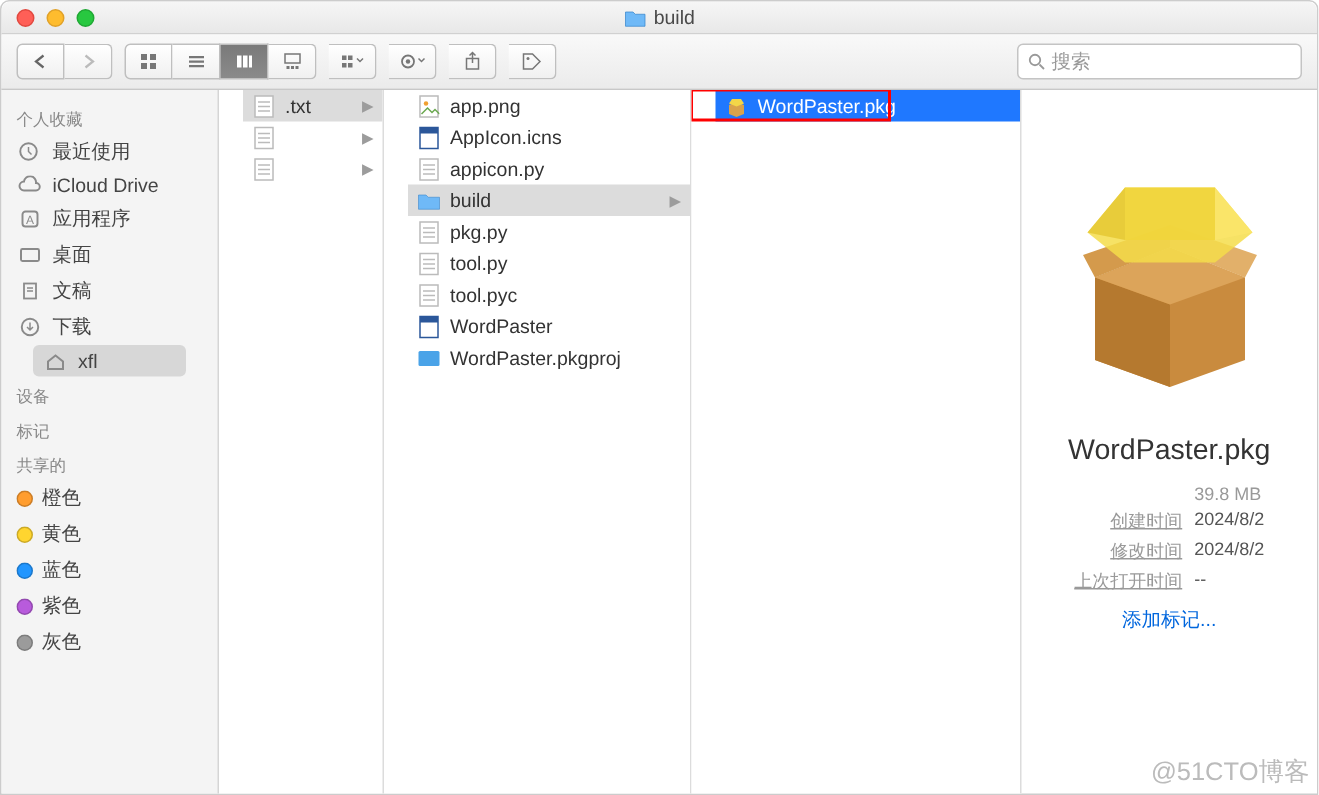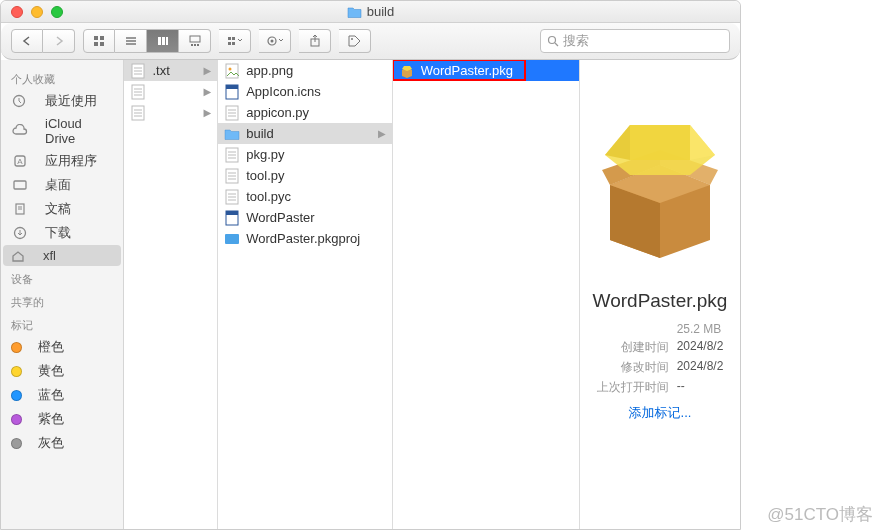--- a/index.html
+++ b/index.html
@@ -1,63 +1,63 @@
 <!DOCTYPE html>
 <html><head>
 <meta charset="utf-8">
 <style>
 * { margin: 0; padding: 0; box-sizing: border-box; font-family: -apple-system, "Helvetica Neue", Arial, sans-serif; }
 body { background: #fff; width: 879px; height: 530px; overflow: hidden; position: relative; }
 
-.window { width: 741px; height: 530px; border: 1px solid #ccc; border-radius: 6px 6px 0 0; background: #fff; }
+.window { width: 879px; height: 530px; border: 1px solid #ccc; border-radius: 6px 6px 0 0; background: #fff; }
 
 .titlebar { height: 22px; background: linear-gradient(#f6f6f6,#e8e8e8); border-bottom: 1px solid #d1d1d1; display: flex; align-items: center; position: relative; border-radius: 6px 6px 0 0; }
 .traffic { display: flex; gap: 8px; padding-left: 10px; }
 .traffic span { width: 12px; height: 12px; border-radius: 50%; display: block; }
 .red { background: #ff5f57; border: 1px solid #e1483f; }
 .yellow { background: #febc2e; border: 1px solid #e0a128; }
 .green { background: #28c840; border: 1px solid #1fa833; }
 .title-center { position: absolute; left: 0; right: 0; text-align: center; font-size: 13px; color: #4a4a4a; display: flex; justify-content: center; align-items: center; gap: 5px; pointer-events: none; }
 
-.toolbar { height: 37px; background: linear-gradient(#f9f9f9,#ebebeb); border-bottom: 1px solid #c8c8c8; display: flex; align-items: center; padding: 0 10px; gap: 8px; border-radius: 11px; }
+.toolbar { height: 37px; background: linear-gradient(#f9f9f9,#ebebeb); border-bottom: 1px solid #c8c8c8; display: flex; align-items: center; padding: 0 10px; gap: 8px; }
 .btn-group { display: flex; }
 .btn { height: 24px; min-width: 32px; background: linear-gradient(#ffffff,#f0f0f0); border: 1px solid #bfbfbf; display: flex; align-items: center; justify-content: center; font-size: 12px; color: #555; cursor: default; }
 .btn-group .btn:first-child { border-radius: 4px 0 0 4px; }
 .btn-group .btn:last-child { border-radius: 0 4px 4px 0; border-left: none; }
 .btn-group .btn:not(:first-child):not(:last-child) { border-left: none; }
 .btn.single { border-radius: 4px; }
 .btn.active { background: linear-gradient(#7a7a7a,#8a8a8a); color: #fff; }
 .search { margin-left: auto; height: 24px; width: 190px; border: 1px solid #c4c4c4; border-radius: 4px; display: flex; align-items: center; padding: 0 6px; color: #999; font-size: 13px; background: #fff; gap: 4px; }
 
 .body { display: flex; height: calc(100% - 59px); }
 
 .sidebar { width: 145px; background: #f4f4f4; border-right: 1px solid #d5d5d5; overflow-y: auto; padding-top: 6px; }
 .side-head { font-size: 11px; color: #888; padding: 6px 10px 2px 10px; }
-.side-item { font-size: 13px; color: #444; padding: 3px 8px 3px 10px; display: flex; align-items: center; gap: 16px; cursor: default; }
-.side-item.sel { background: #d7d7d7; border-radius: 4px; margin: 0 2px; padding-left: 6px; }
+.side-item { font-size: 13px; color: #444; padding: 3px 8px 3px 10px; display: flex; align-items: center; gap: 6px; cursor: default; }
+.side-item.sel { background: #d7d7d7; border-radius: 4px; margin: 0 21px; padding-left: 6px; }
 .side-icon { width: 18px; height: 14px; display: inline-flex; align-items: center; justify-content: center; color: #8a8a8a; }
 .tag-dot { width: 11px; height: 11px; border-radius: 50%; border: 1px solid rgba(0,0,0,0.2); }
 
 .column { border-right: 1px solid #dcdcdc; overflow-y: auto; background: #fff; font-size: 13px; position: relative; }
 .col1 { width: 110px; }
 .col2 { width: 205px; }
 .col3 { width: 220px; }
-.row { display: flex; align-items: center; padding: 1px 4px 1px 6px; height: 21px; cursor: default; color: #333; }
+.row { display: flex; align-items: center; padding: 1px 4px 1px 6px; height: 21px; cursor: default; color: #333; margin-left: 16px; }
 .row.sel-gray { background: #dcdcdc; }
 .row.sel-blue { background: #1f78ff; color: #fff; }
 .row .fname { flex: 1; overflow: hidden; text-overflow: ellipsis; white-space: nowrap; }
 .row .chev { font-size: 10px; color: #9c9c9c; padding-right: 2px; }
 .file-ico { width: 16px; height: 16px; margin-right: 6px; display: inline-flex; align-items: center; justify-content: center; font-size: 11px; }
 .highlight-box { position: absolute; border: 2px solid #ff0000; pointer-events: none; }
 
 .preview { flex: 1; display: flex; flex-direction: column; align-items: center; padding-top: 40px; }
 .pkg-icon { width: 160px; height: 160px; position: relative; margin-bottom: 30px; }
 .preview-name { font-size: 19px; color: #333; margin-bottom: 10px; }
 .meta-table { display: grid; grid-template-columns: auto auto; gap: 3px 8px; font-size: 12px; }
-.meta-table .lab { color: #999; text-align: right; }
+.meta-table .lab { color: #999; text-align: right; text-decoration: underline; }
 .meta-table .val { color: #555; text-align: left; }
 .add-tag { color: #0066dd; font-size: 13px; margin-top: 8px; cursor: pointer; }
 
 .watermark { position: absolute; right: 6px; bottom: 4px; font-size: 17px; color: #bbbbbb; }
 
 svg { display: block; }
 </style>
 </head>
 <body>
 
@@ -225,22 +225,22 @@
         </div>
         <div class="side-item sel">
           <span class="side-icon">
             <svg width="16" height="14">
               <path d="M3 7 l5-4 l5 4 v5 h-10 z" fill="none" stroke="#8a8a8a" stroke-width="1.3"></path>
             </svg>
           </span>
           <span>xfl</span>
         </div>
         <div class="side-head">设备</div>
+        <div class="side-head">标记</div>
         <div class="side-head">共享的</div>
-        <div class="side-head">标记</div>
         <div class="side-item">
           <span class="tag-dot" style="background: rgb(255, 157, 47);"></span>
           <span>橙色</span>
         </div>
         <div class="side-item">
           <span class="tag-dot" style="background: rgb(255, 213, 47);"></span>
           <span>黄色</span>
         </div>
         <div class="side-item">
           <span class="tag-dot" style="background: rgb(33, 150, 255);"></span>
@@ -408,21 +408,21 @@
           <polygon points="138,70 80,50 80,65 130,85" fill="#e2b06a"></polygon>
           <polygon points="50,25 110,25 135,55 110,75 50,75 25,55" fill="#f5dd4a" opacity="0.85"></polygon>
           <polygon points="50,25 110,25 110,60 50,60" fill="#f1d53b" opacity="0.9"></polygon>
           <polygon points="50,25 50,60 25,55" fill="#e5c832" opacity="0.85"></polygon>
           <polygon points="110,25 110,60 135,55" fill="#fae56a" opacity="0.85"></polygon>
         </svg>
       </div>
       <div class="preview-name">WordPaster.pkg</div>
       <div class="meta-table">
         <div class="lab"></div>
-          <div class="val" style="color:#999">25.2 MB</div>
+          <div class="val" style="color:#999">39.8 MB</div>
         <div class="lab">创建时间</div>
           <div class="val">2024/8/2</div>
         <div class="lab">修改时间</div>
           <div class="val">2024/8/2</div>
         <div class="lab">上次打开时间</div>
           <div class="val">--</div>
       </div>
       <div class="add-tag">添加标记...</div>
     </div>
   </div>

